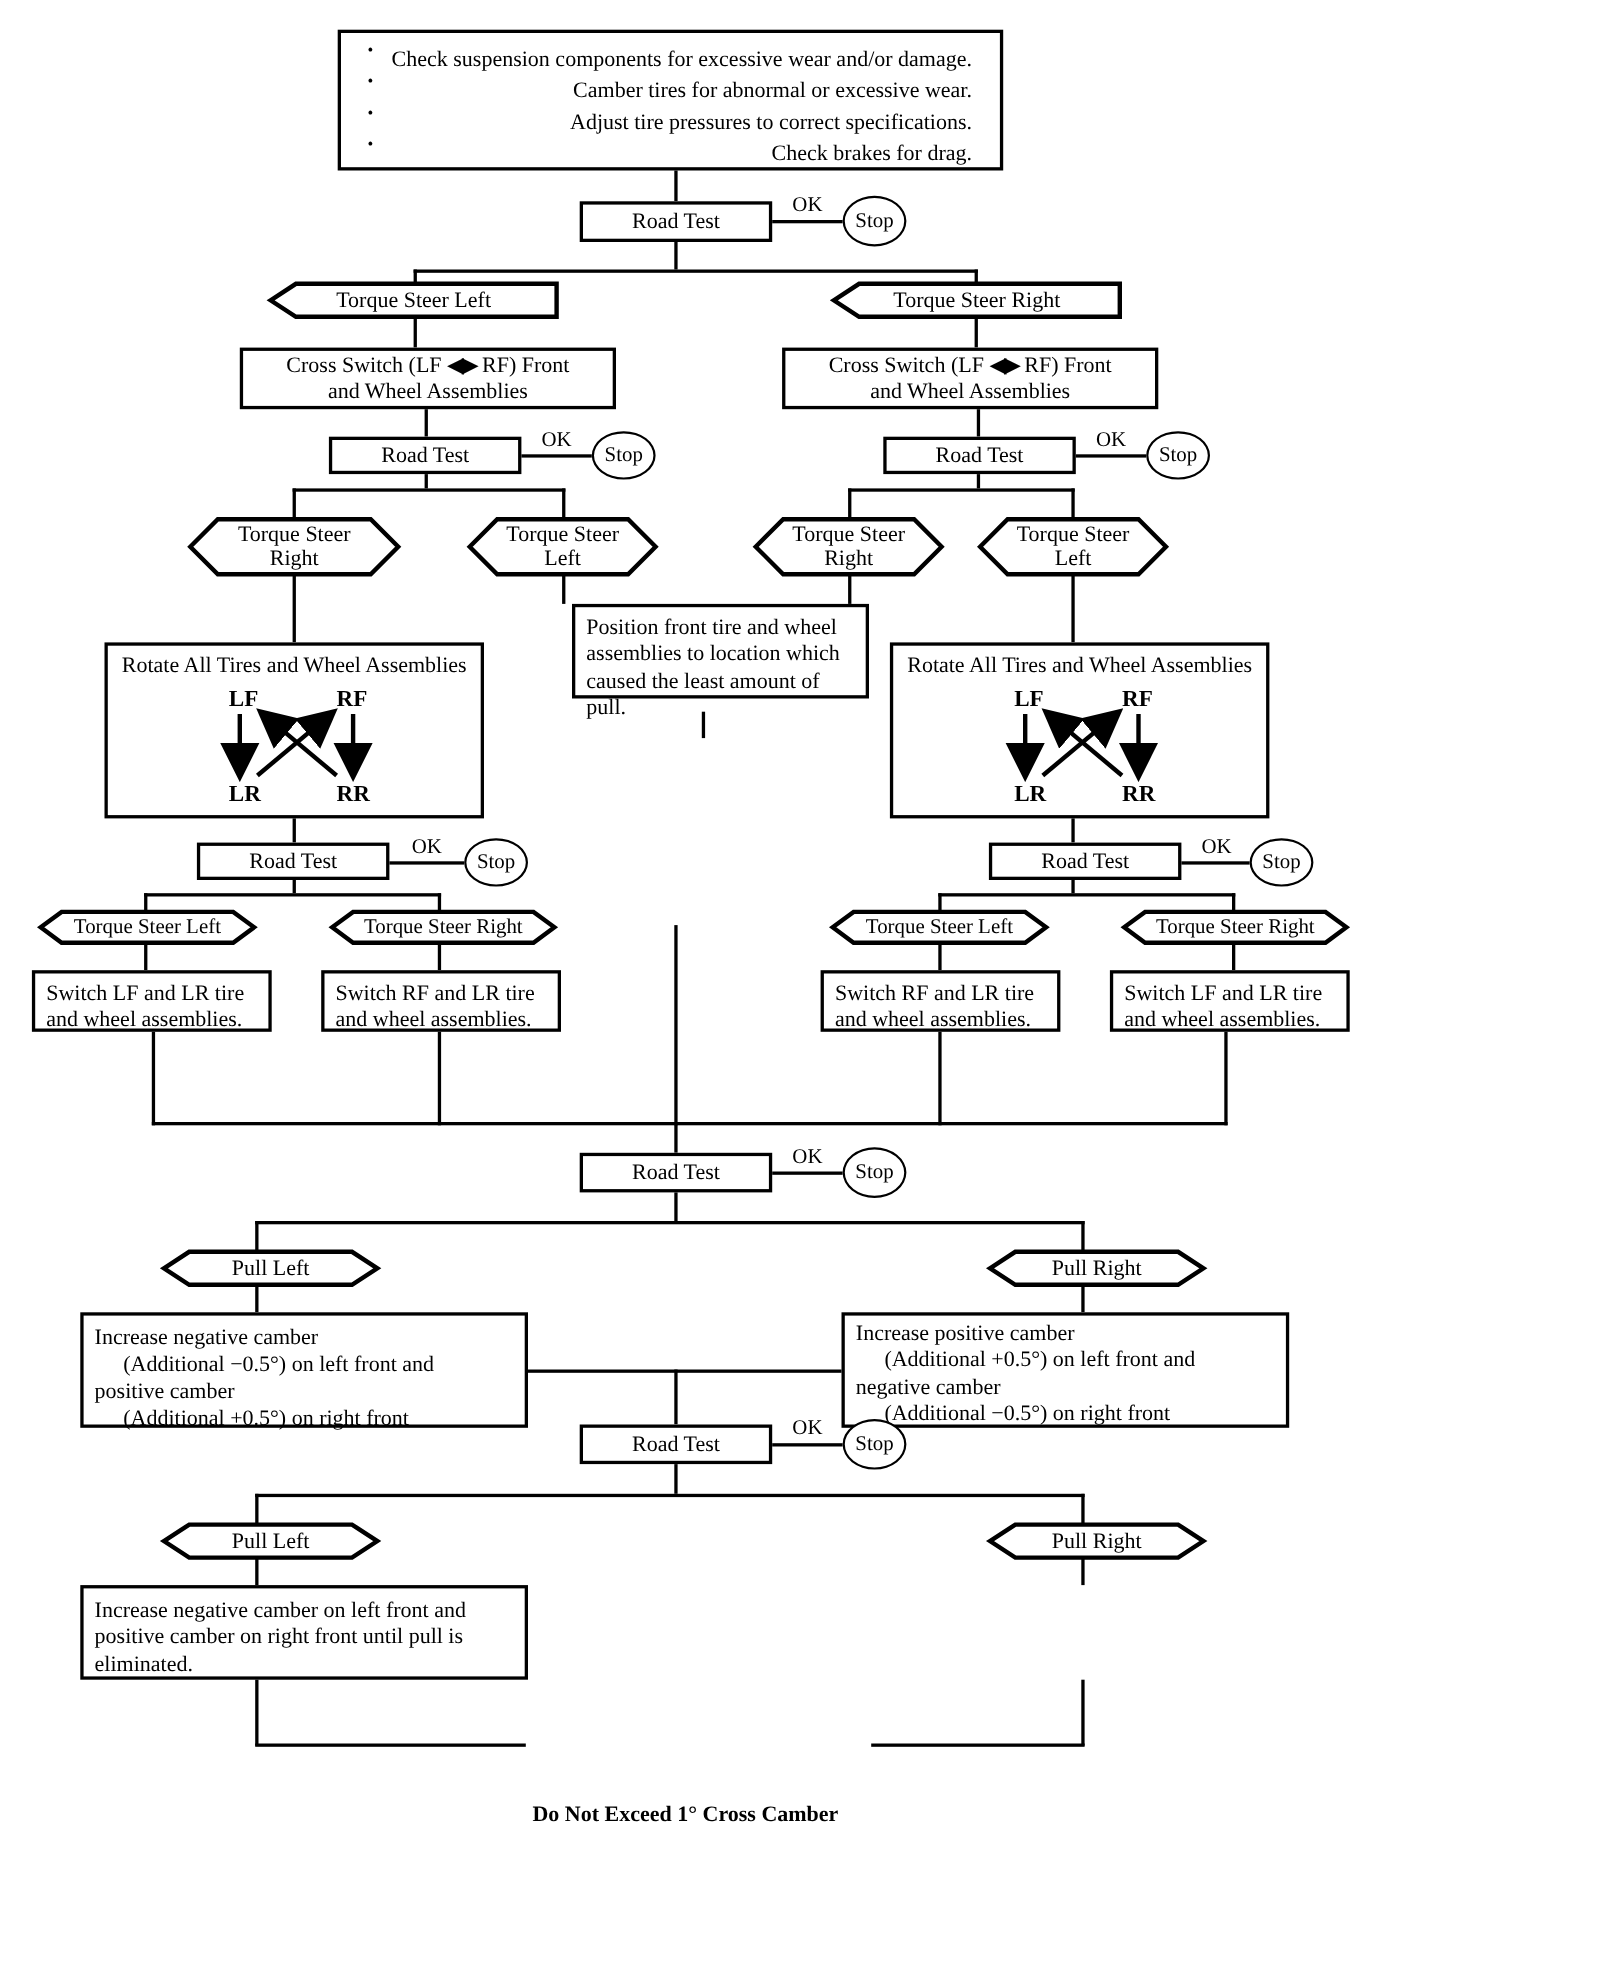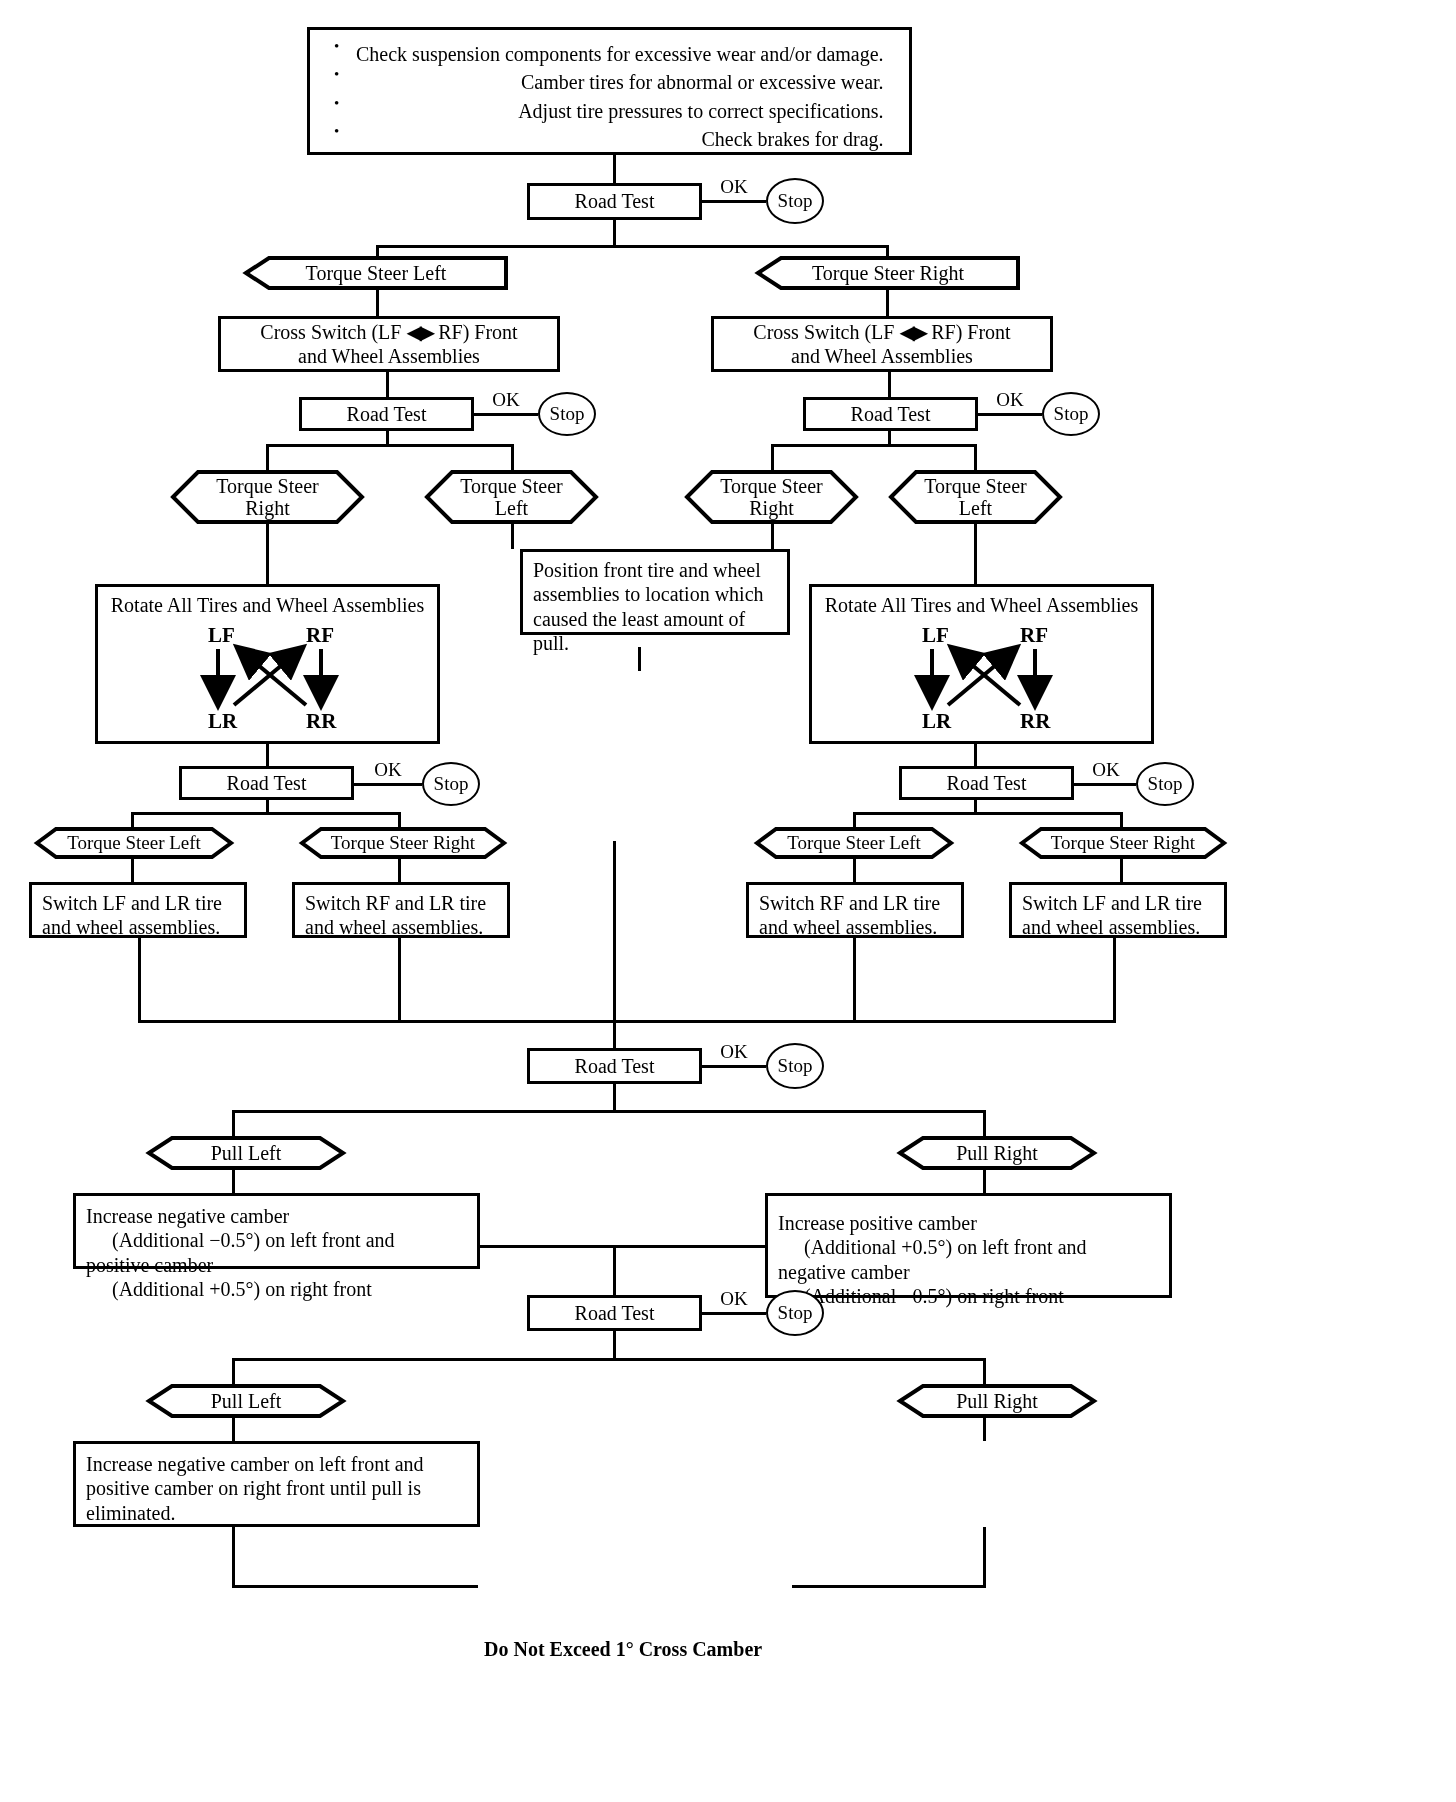--- a/index.html
+++ b/index.html
@@ -335,30 +335,30 @@
         <polygon points="3,18 26,3 174,3 197,18 174,33 26,33" fill="#fff" stroke="#000" stroke-width="4"></polygon>
       </svg>
     <div class="hextext">
         <span>Pull Right</span>
       </div>
   </div>
 
   <div class="ln vln" style="left:232px;top:1169px;height:24px;"></div>
   <div class="ln vln" style="left:983px;top:1169px;height:24px;"></div>
 
-  <div class="box" style="left:73px;top:1193px;width:407px;height:76px;">
+  <div class="box" style="left:73px;top:1193px;width:407px;height:105px;">
     <div class="inner" style="padding-top:8px;">
       <div>Increase negative camber</div>
       <div class="indent1">(Additional −0.5°) on left front and</div>
       <div>positive camber</div>
       <div class="indent1">(Additional +0.5°) on right front</div>
     </div>
   </div>
   <div class="box" style="left:765px;top:1193px;width:407px;height:105px;">
-    <div class="inner" style="padding-top:15px;">
+    <div class="inner" style="padding-top:4px;">
       <div>Increase positive camber</div>
       <div class="indent1">(Additional +0.5°) on left front and</div>
       <div>negative camber</div>
       <div class="indent1">(Additional −0.5°) on right front</div>
     </div>
   </div>
 
   <div class="ln hln" style="left:480px;top:1245px;width:285px;"></div>
   <div class="ln vln" style="left:613px;top:1245px;height:50px;"></div>
 

